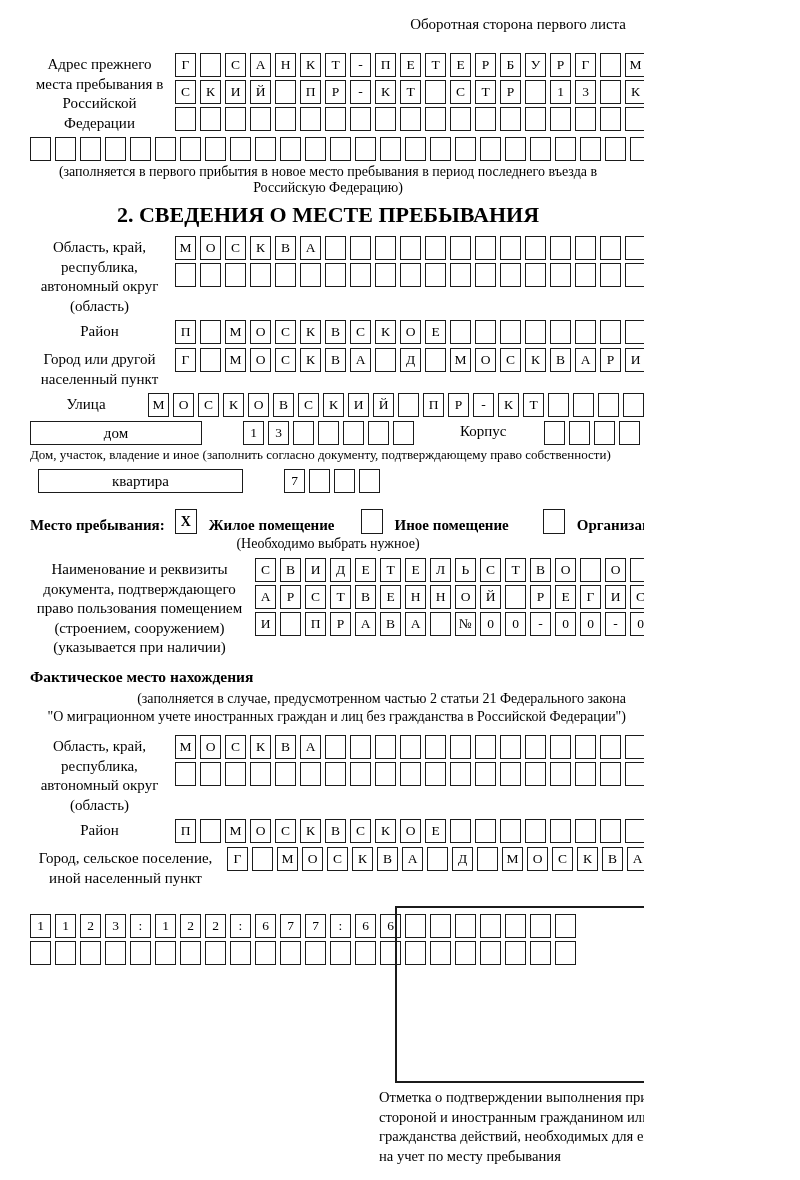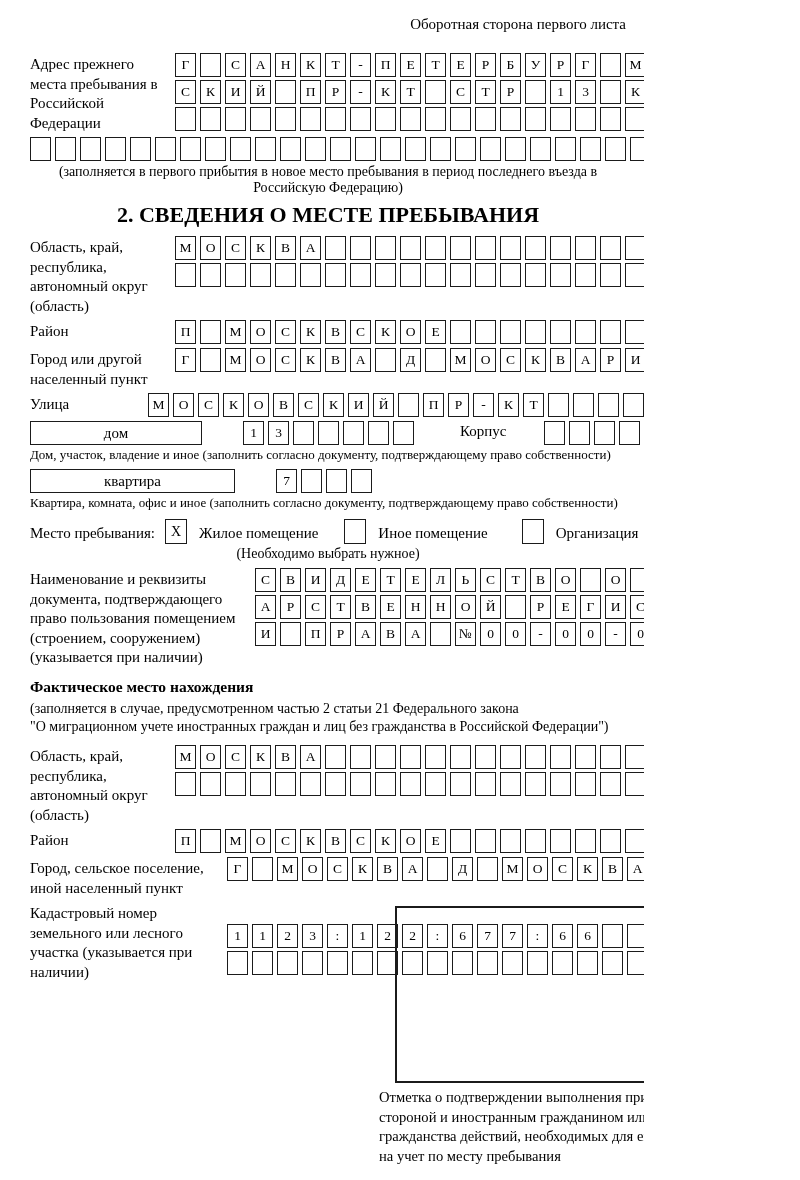--- a/index.html
+++ b/index.html
@@ -10,21 +10,21 @@
     background: #fff;
     color: #000;
     font-family: "Liberation Serif", "DejaVu Serif", serif;
     font-size: 15px;
     overflow: hidden;
   }
   .content { padding: 8px 18px 0 30px; }
 
   .top-note { text-align: right; margin: 8px 0 20px 0; font-size: 15px; }
 
-  .field { display: flex; align-items: flex-start; margin-bottom: 4px; }
+  .field { display: flex; align-items: flex-start; margin-bottom: 4px; text-align: center; }
   .flabel { flex: 0 0 145px; line-height: 1.3; padding-top: 2px; padding-right: 6px; }
   .flabel.wide    { flex-basis: 225px; }
   .flabel.wider   { flex-basis: 197px; }
   .flabel.narrow  { flex-basis: 118px; }
   .rows { display: flex; flex-direction: column; gap: 3px; }
 
   .cells { display: flex; gap: 4px; }
   .cell {
     flex: none;
     width: 21px; height: 24px;
@@ -38,37 +38,37 @@
   .sec-title { text-align: center; font-weight: bold; font-size: 22px; margin: 6px 0 8px 0; }
 
   .house-row, .apt-row { display: flex; align-items: flex-start; margin: 2px 0 2px 0; gap: 32px; }
   .widebox {
     border: 1.8px solid #1b1b1b;
     height: 24px;
     display: flex; align-items: center; justify-content: center;
     flex: none; font-size: 15px;
   }
   .dom-box { width: 172px; margin-right: 9px; }
-  .kv-box  { width: 205px; margin-right: 9px; }
+  .kv-box  { width: 205px; margin-right: 9px; margin-left: 8px; }
   .inline-label { padding: 2px 6px 0 14px; flex: none; }
   .sub-note { font-size: 13px; margin: 2px 0 6px 0; }
 
-  .stay-row { display: flex; align-items: center; margin-top: 8px; }
+  .stay-row { display: flex; align-items: flex-end; margin-top: 16px; font-weight: bold; }
   .stay-label { flex: none; padding-top: 3px; }
   .checkbox {
     flex: none; width: 22px; height: 25px;
     border: 1.8px solid #1b1b1b;
     display: flex; align-items: center; justify-content: center;
     font-size: 14px; margin: 0 12px 0 10px;
   }
   .stay-opt { padding-top: 3px; flex: none; }
   .stay-note { margin: 2px 0 6px 148px; width: 300px; text-align: center; font-size: 14px; }
 
   .fact-title { font-weight: bold; font-size: 15.5px; margin: 10px 0 4px 0; }
-  .fact-note { text-align: left; font-size: 14px; white-space: pre-line; line-height: 1.35; margin-bottom: 8px; }
+  .fact-note { text-align: right; font-size: 14px; white-space: pre-line; line-height: 1.35; margin-bottom: 8px; }
 
   .cad-rows { padding-top: 22px; }
 
   .stamp { position: absolute; left: 395px; top: 906px; width: 372px; }
   .stamp-box { width: 372px; height: 177px; border: 2px solid #1b1b1b; }
   .stamp-caption {
     width: 404px; margin-left: -16px; margin-top: 5px;
     text-align: left; font-size: 14.6px; line-height: 1.35;
     white-space: pre-line;
   }
@@ -380,21 +380,20 @@
 
     <div class="apt-row">
       <div class="widebox kv-box">квартира</div>
       <div class="cells">
           <span class="cell">7</span>
           <span class="cell"></span>
           <span class="cell"></span>
           <span class="cell"></span>
         </div>
     </div>
-    <div class="sub-note">Квартира, комната, офис и иное (заполнить согласно документу, подтверждающему право собственности)</div>
 
     <div class="stay-row">
       <div class="stay-label">Место пребывания:</div>
       <div class="checkbox">X</div>
       <div class="stay-opt">Жилое помещение</div>
       <div class="checkbox" style="margin-left:26px"></div>
       <div class="stay-opt">Иное помещение</div>
       <div class="checkbox" style="margin-left:34px"></div>
       <div class="stay-opt">Организация</div>
     </div>
@@ -589,21 +588,20 @@
           <span class="cell">А</span>
           <span class="cell">Р</span>
           <span class="cell">И</span>
           <span class="cell">К</span>
           <span class="cell">И</span>
           <span class="cell"></span>
         </div>
     </div>
 
     <div class="field">
-      <div class="flabel wider">Кадастровый номер земельного или лесного участка (указывается при наличии)</div>
       <div class="rows cad-rows">
         <div class="cells">
             <span class="cell">1</span>
             <span class="cell">1</span>
             <span class="cell">2</span>
             <span class="cell">3</span>
             <span class="cell">:</span>
             <span class="cell">1</span>
             <span class="cell">2</span>
             <span class="cell">2</span>

